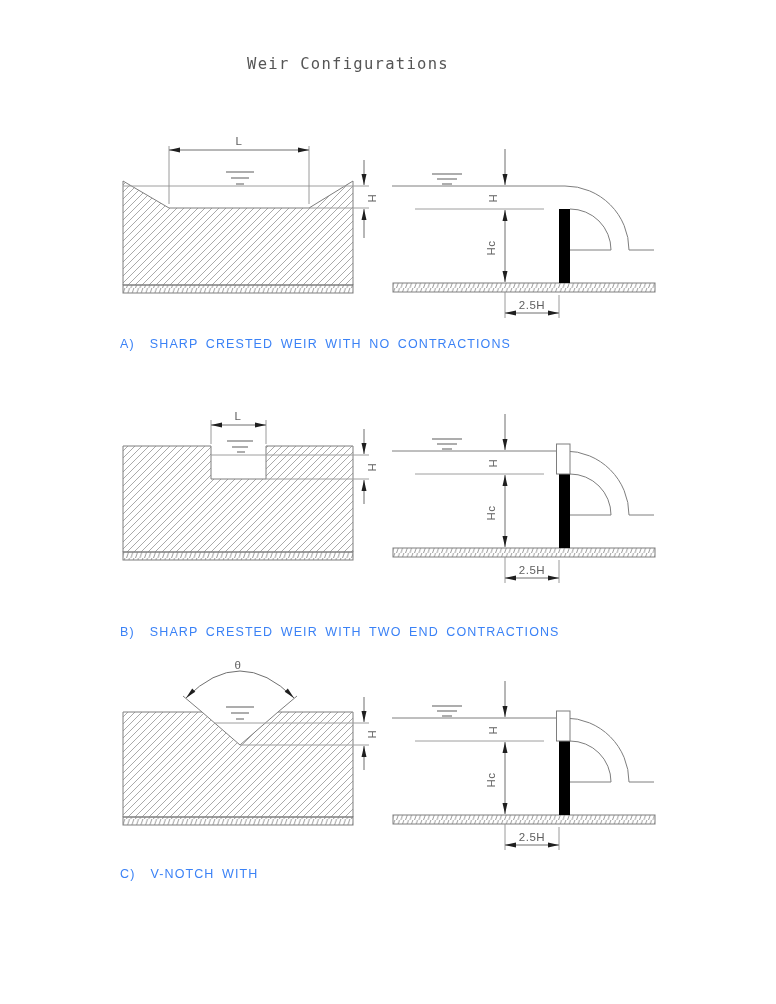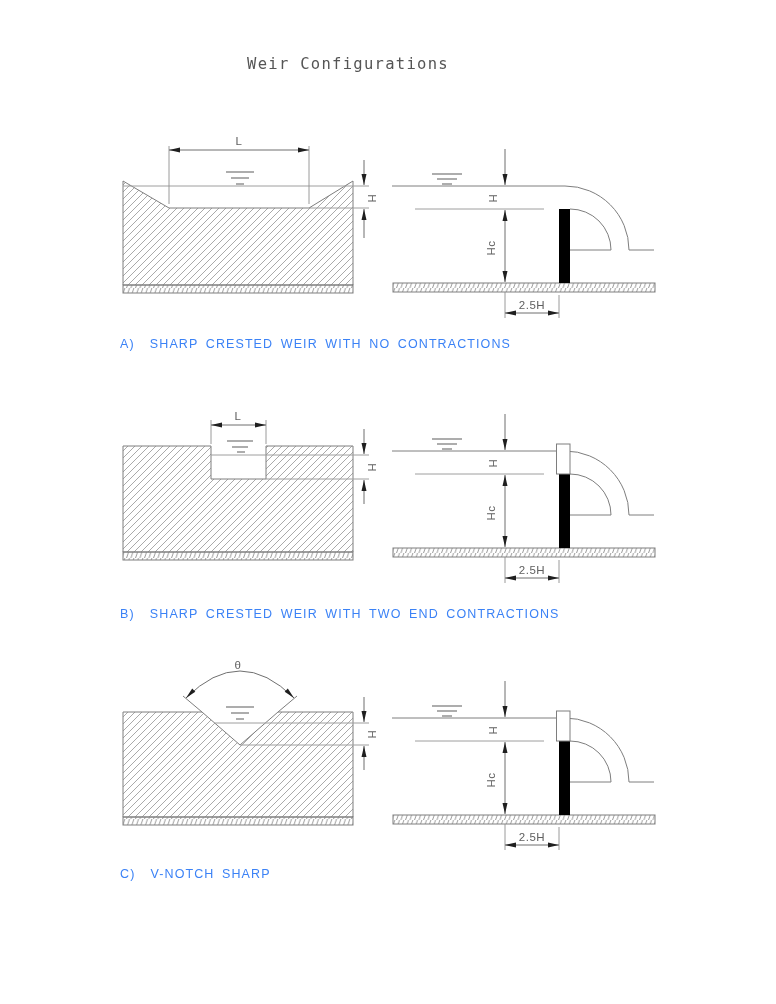--- a/index.html
+++ b/index.html
@@ -3,40 +3,40 @@
 <meta charset="utf-8">
 <style>
   html,body{margin:0;padding:0;background:#fff;}
   .page{position:relative;width:776px;height:1004px;background:#ffffff;overflow:hidden;
         font-family:"Liberation Sans",sans-serif;}
   .title{position:absolute;left:247px;top:55px;
          font-family:"DejaVu Sans Mono","Liberation Mono",monospace;
          font-size:15.5px;letter-spacing:1.3px;color:#555;}
   .sec-label{position:absolute;left:120px;white-space:pre;
              font-size:12.5px;letter-spacing:1.1px;word-spacing:3px;color:#3b82f6;}
-  .lblA{top:337px;} .lblB{top:607px;} .lblC{top:867px;}
+  .lblA{top:337px;} .lblB{top:625px;} .lblC{top:867px;}
   svg{position:absolute;left:0;top:0;}
   svg text{font-family:"Liberation Sans",sans-serif;font-size:11.5px;fill:#5f5f5f;letter-spacing:.5px;}
   .ln{stroke:#7e7e7e;stroke-width:1;fill:none;}
   .ln2{stroke:#9e9e9e;stroke-width:1;fill:none;}
   .ext{stroke:#8f8f8f;stroke-width:0.9;fill:none;}
   .dim{stroke:#6f6f6f;stroke-width:1;fill:none;}
   .blk{fill:url(#hpat);stroke:#7e7e7e;stroke-width:1;}
   .gnd{fill:url(#gpat);stroke:#7e7e7e;stroke-width:1;}
   .sym{stroke:#8a8a8a;stroke-width:1.4;fill:none;}
 </style>
 </head>
 <body>
 
 <div class="page">
 
   <div class="title">Weir Configurations</div>
   <div class="sec-label lblA">A)  SHARP CRESTED WEIR WITH NO CONTRACTIONS</div>
   <div class="sec-label lblB">B)  SHARP CRESTED WEIR WITH TWO END CONTRACTIONS</div>
-  <div class="sec-label lblC">C)  V-NOTCH SHARP</div>
+  <div class="sec-label lblC">C)  V-NOTCH WITH</div>
 
   <svg width="776" height="1004" viewBox="0 0 776 1004">
     <defs>
       <pattern id="hpat" patternUnits="userSpaceOnUse" width="7" height="7">
         <path d="M-1,8 L8,-1" stroke="#a0a0a0" stroke-width="0.9"></path>
       </pattern>
       <pattern id="gpat" patternUnits="userSpaceOnUse" width="4.5" height="9">
         <path d="M0.5,9 L3.5,0" stroke="#8a8a8a" stroke-width="0.9"></path>
       </pattern>
       <marker id="arw" viewBox="0 0 12 6" refX="11.5" refY="3" markerWidth="12" markerHeight="6" markerUnits="userSpaceOnUse" orient="auto-start-reverse">

